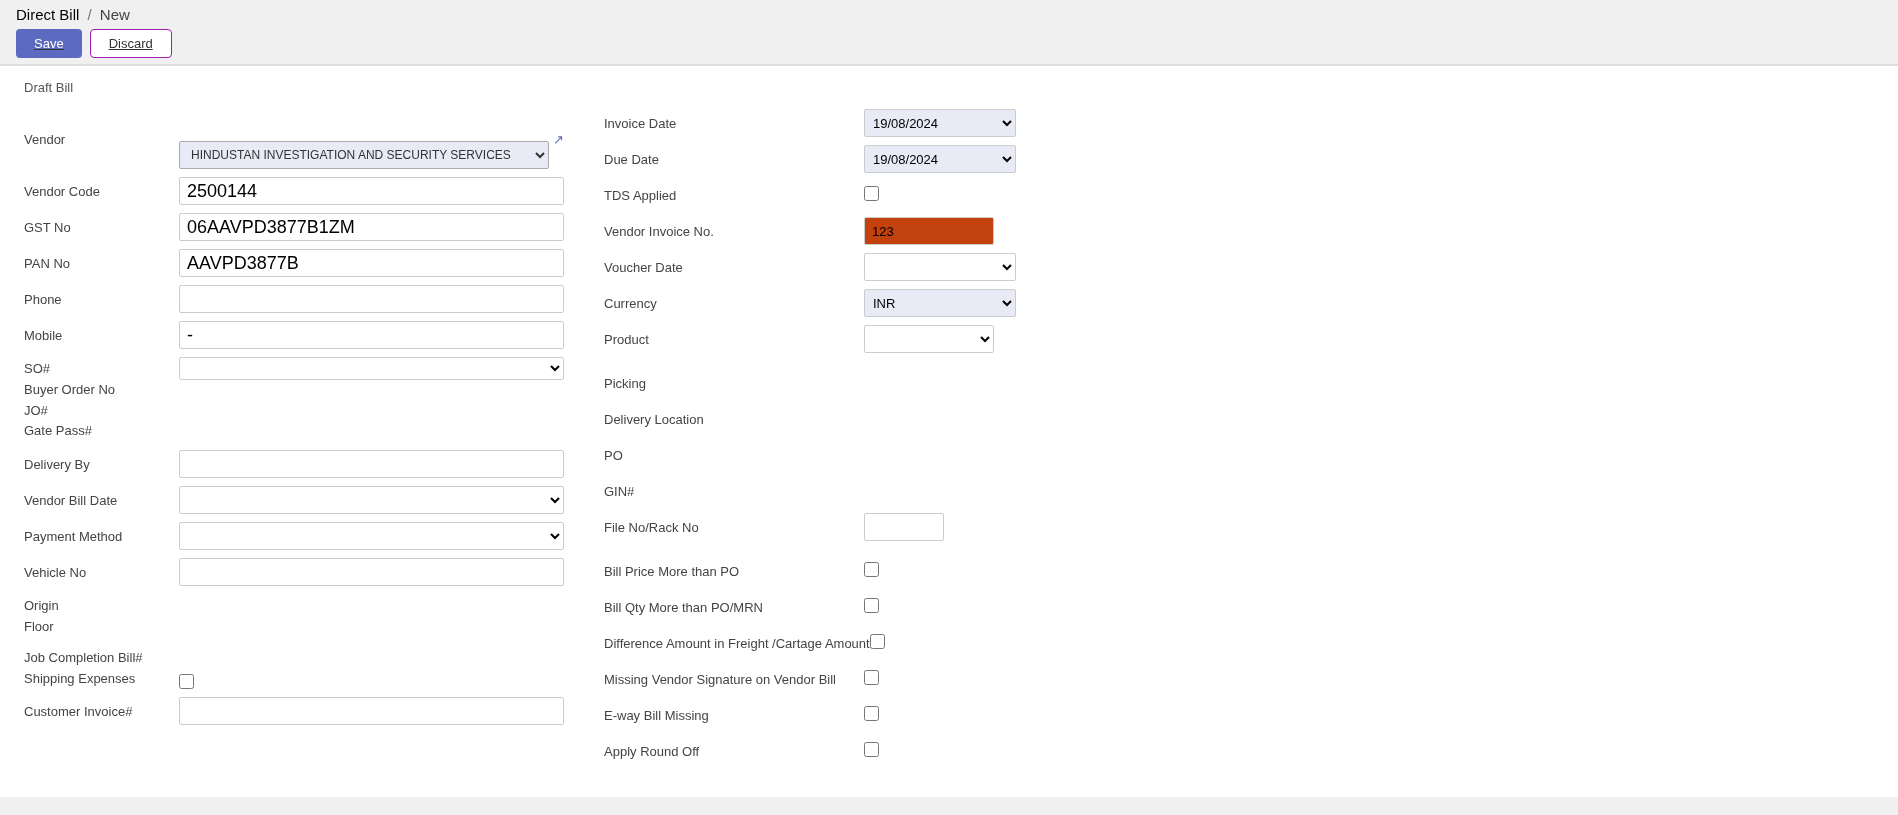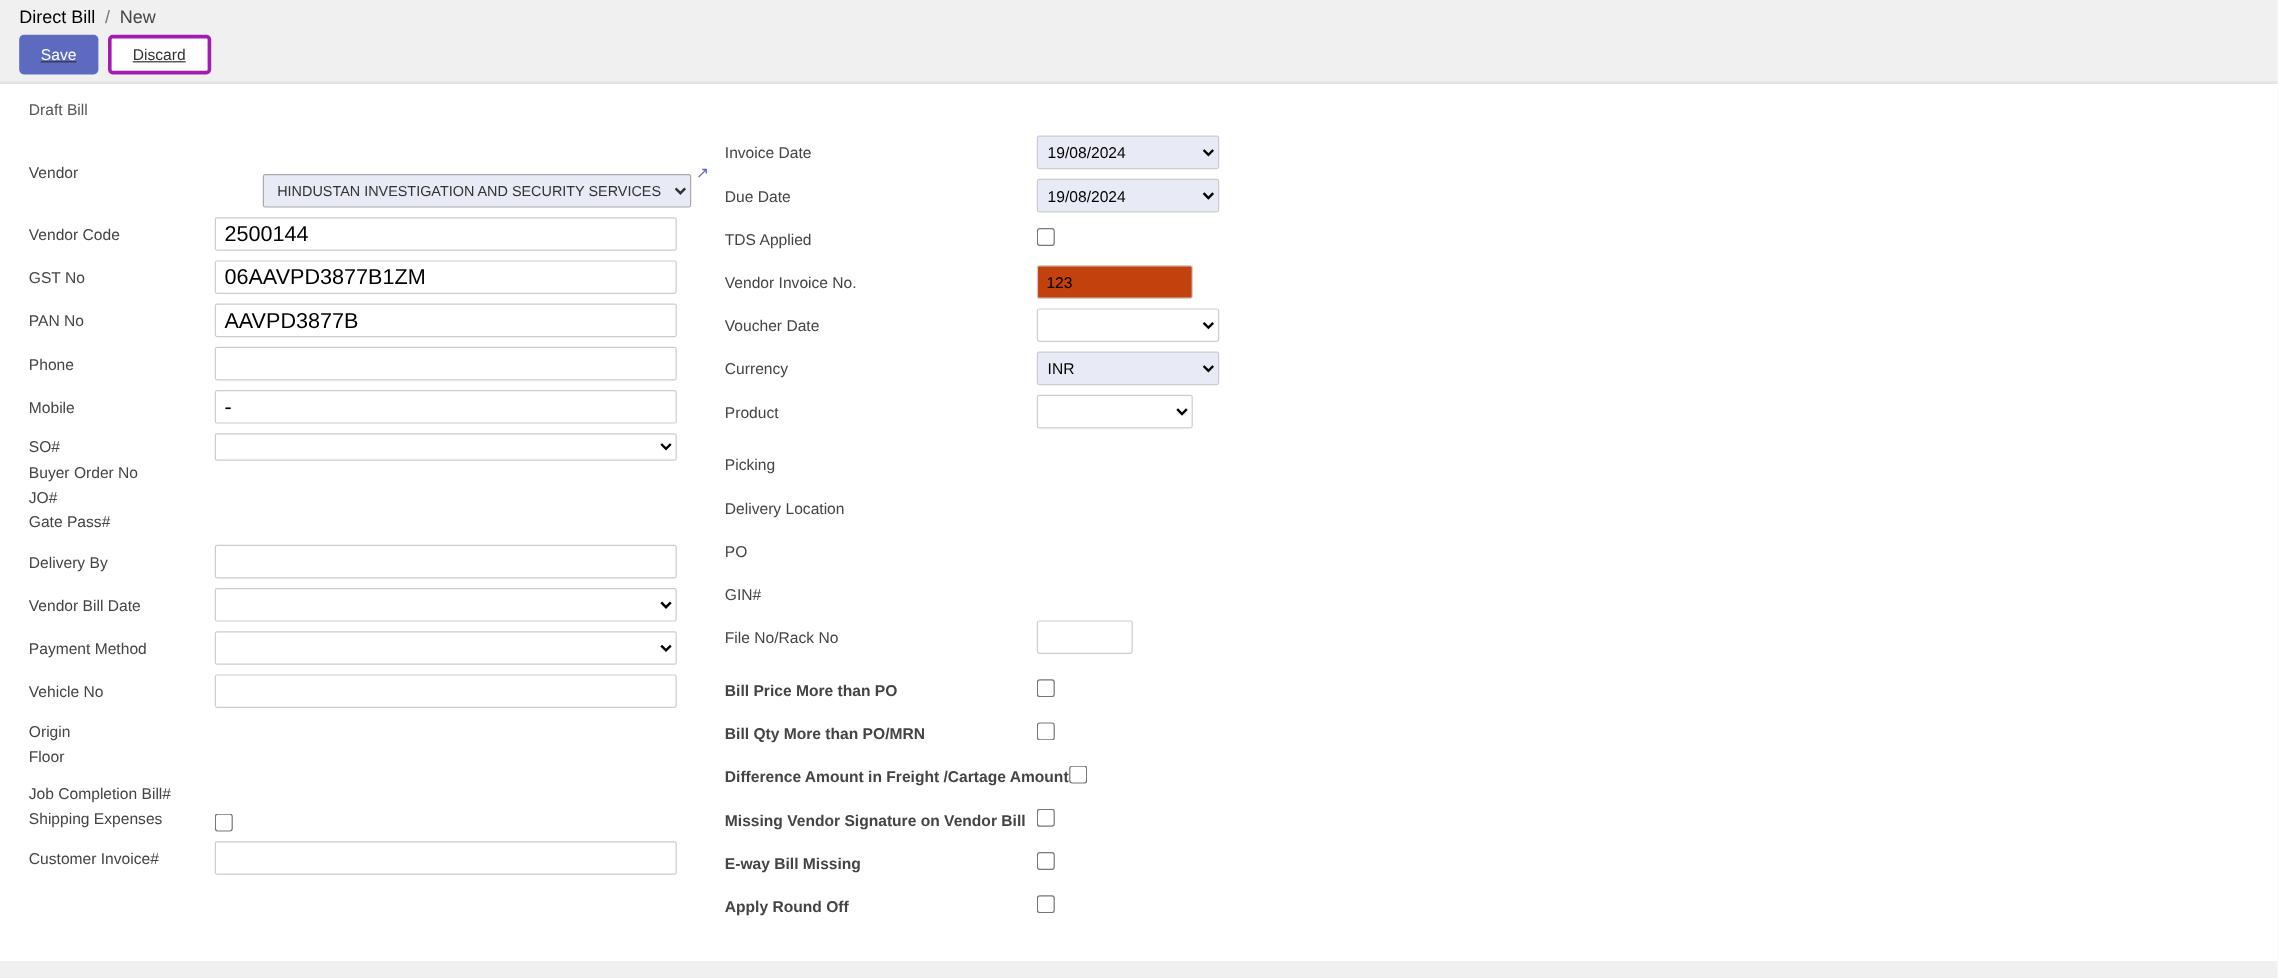--- a/index.html
+++ b/index.html
@@ -25,21 +25,21 @@
       color: #fff;
       border: none;
       padding: 6px 18px;
       border-radius: 4px;
       cursor: pointer;
       font-size: 13px;
     }
     .btn-discard {
       background: #fff;
       color: #333;
-      border: 3px solid #a21caf;
+      border: 1px solid #a21caf;
       padding: 6px 18px;
       border-radius: 4px;
       cursor: pointer;
       font-size: 13px;
     }
 
     .form-container {
       background: #fff;
       margin: 0;
       padding: 14px 24px 24px 24px;
@@ -107,21 +107,20 @@
       font-size: 13px;
       border-radius: 2px;
       background: #fff;
       appearance: auto;
     }
 
     .vendor-row {
       display: flex;
       align-items: center;
       margin-bottom: 8px;
-      gap: 40px;
     }
     .vendor-select-wrap {
       flex: 1;
       display: flex;
       align-items: center;
       gap: 4px;
     }
     .vendor-select {
       flex: 1;
       height: 28px;
@@ -148,21 +147,21 @@
       margin-bottom: 8px;
       min-height: 28px;
     }
     .right-label {
       min-width: 260px;
       font-size: 13px;
       color: #444;
       flex-shrink: 0;
     }
     .right-label.bold {
-      font-weight: bold;
+      font-weight: normal;
     }
     .right-value {
       flex: 1;
     }
     .right-input {
       width: 130px;
       height: 28px;
       border: 1px solid #ccc;
       padding: 3px 7px;
       font-size: 13px;

